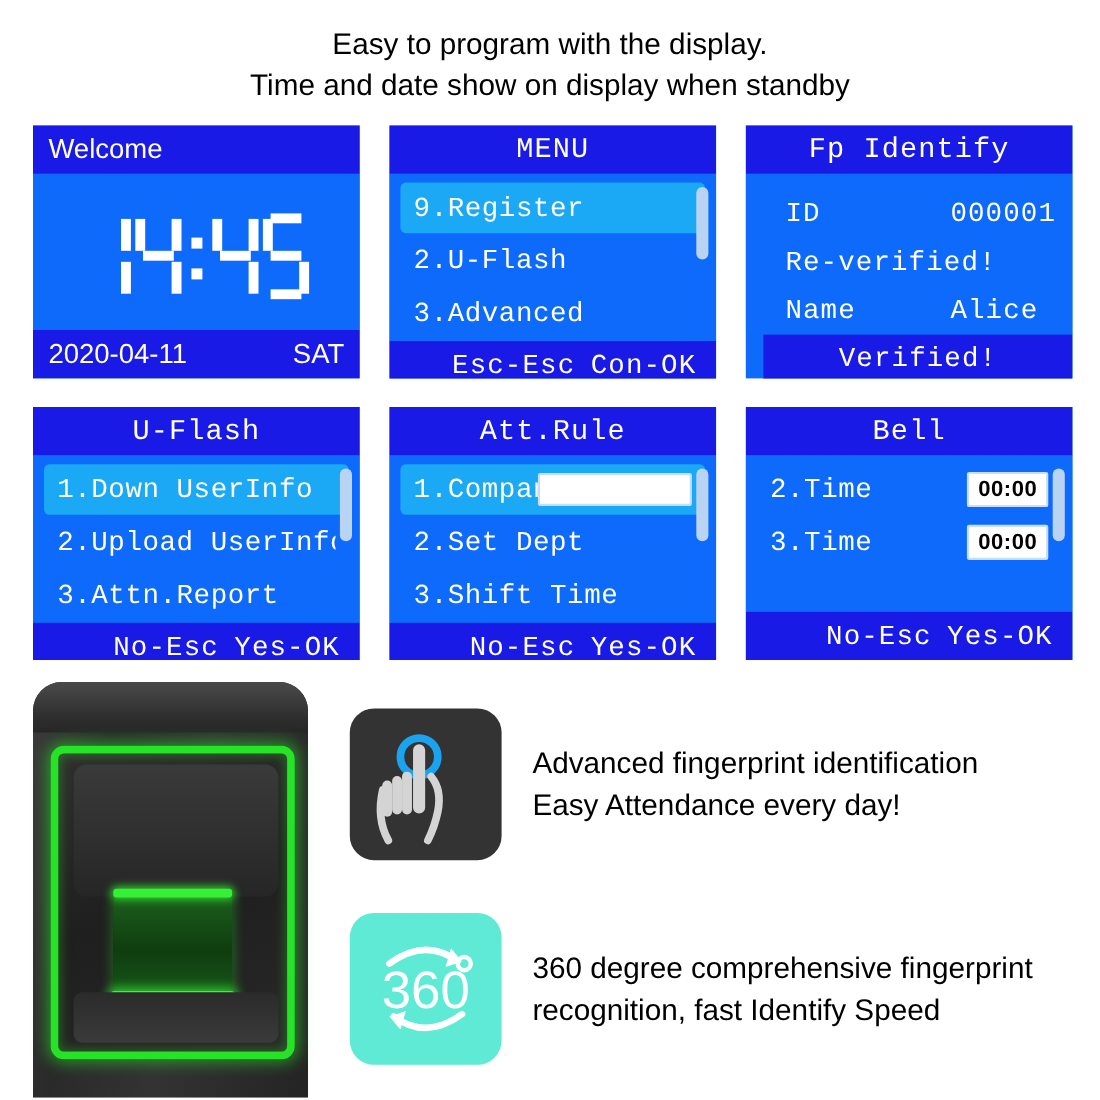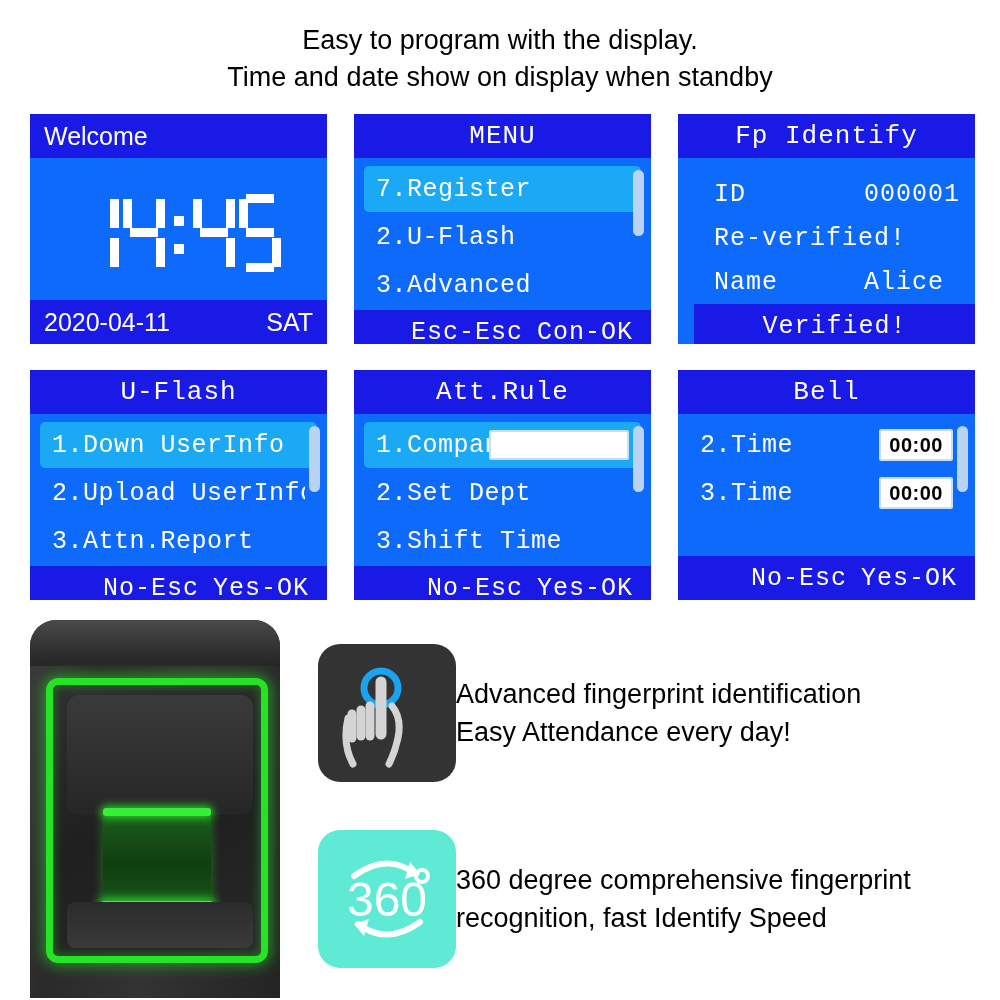--- a/index.html
+++ b/index.html
@@ -313,20 +313,21 @@
     width: 138px;
     height: 138px;
     border-radius: 22px;
     flex: 0 0 auto;
     position: relative;
   }
   .feat-icon.dark { background: #333333; }
   .feat-icon.blue { background: #5eead4; }
 
   .feat-text {
+    margin-left: 28px;
     font-size: 27px;
     line-height: 1.42;
     color: #000000;
     font-family: "Liberation Sans", sans-serif;
     white-space: nowrap;
   }
 </style>
 </head>
 <body>
 
@@ -376,21 +377,21 @@
       <span>2020-04-11</span>
       <span>SAT</span>
     </div>
   </div>
 
   <div class="lcd">
     <div class="lcd-header">MENU</div>
     <div class="lcd-body">
       <div class="menu-list">
           <div class="menu-row selected">
-            <span class="row-label">7.Register</span>
+            <span class="row-label">9.Register</span>
           </div>
           <div class="menu-row">
             <span class="row-label">2.U-Flash</span>
           </div>
           <div class="menu-row">
             <span class="row-label">3.Advanced</span>
           </div>
         </div>
       <div class="scrollbar">
         <div class="thumb"></div>

